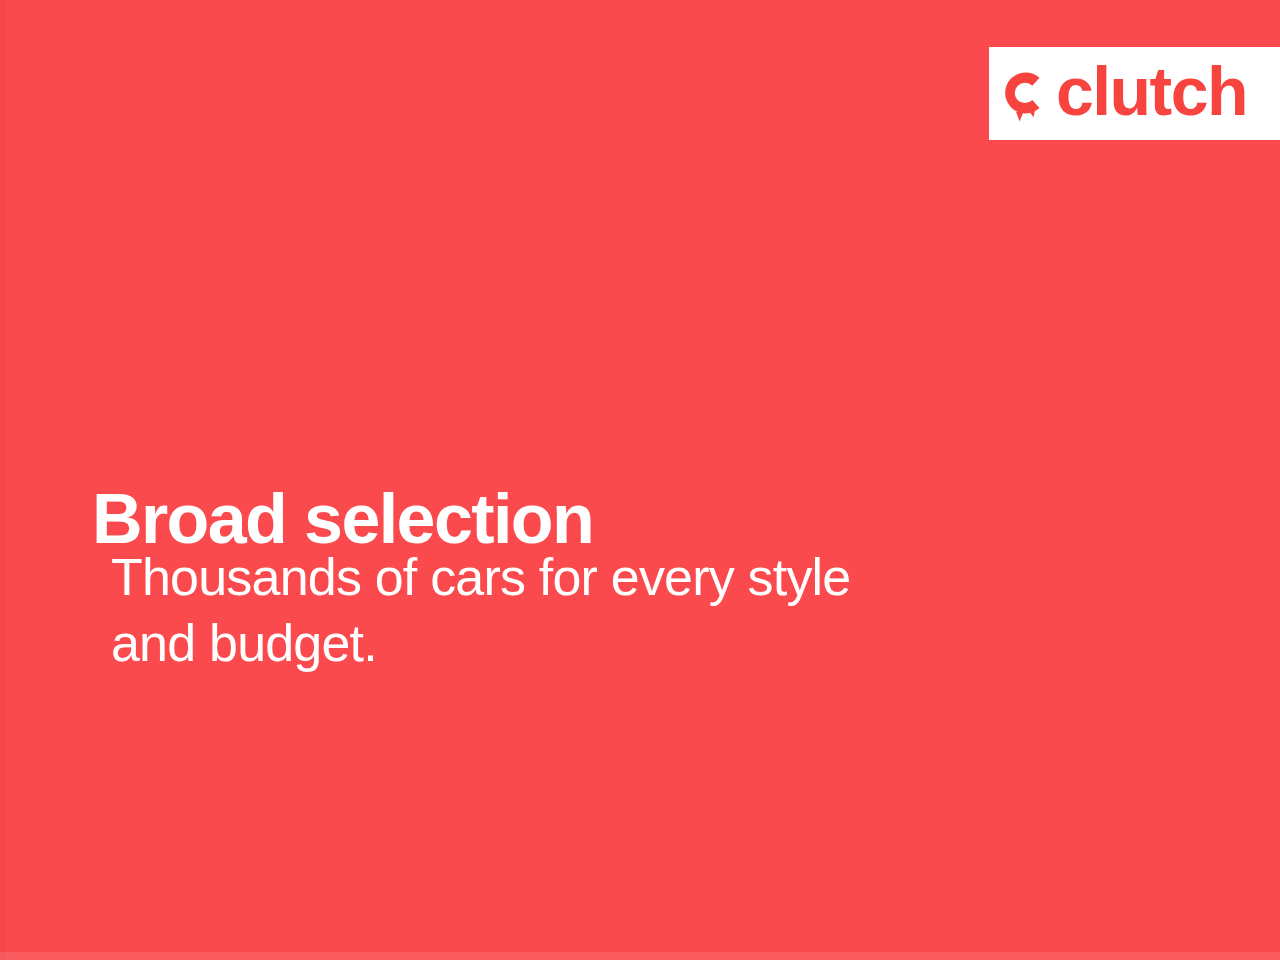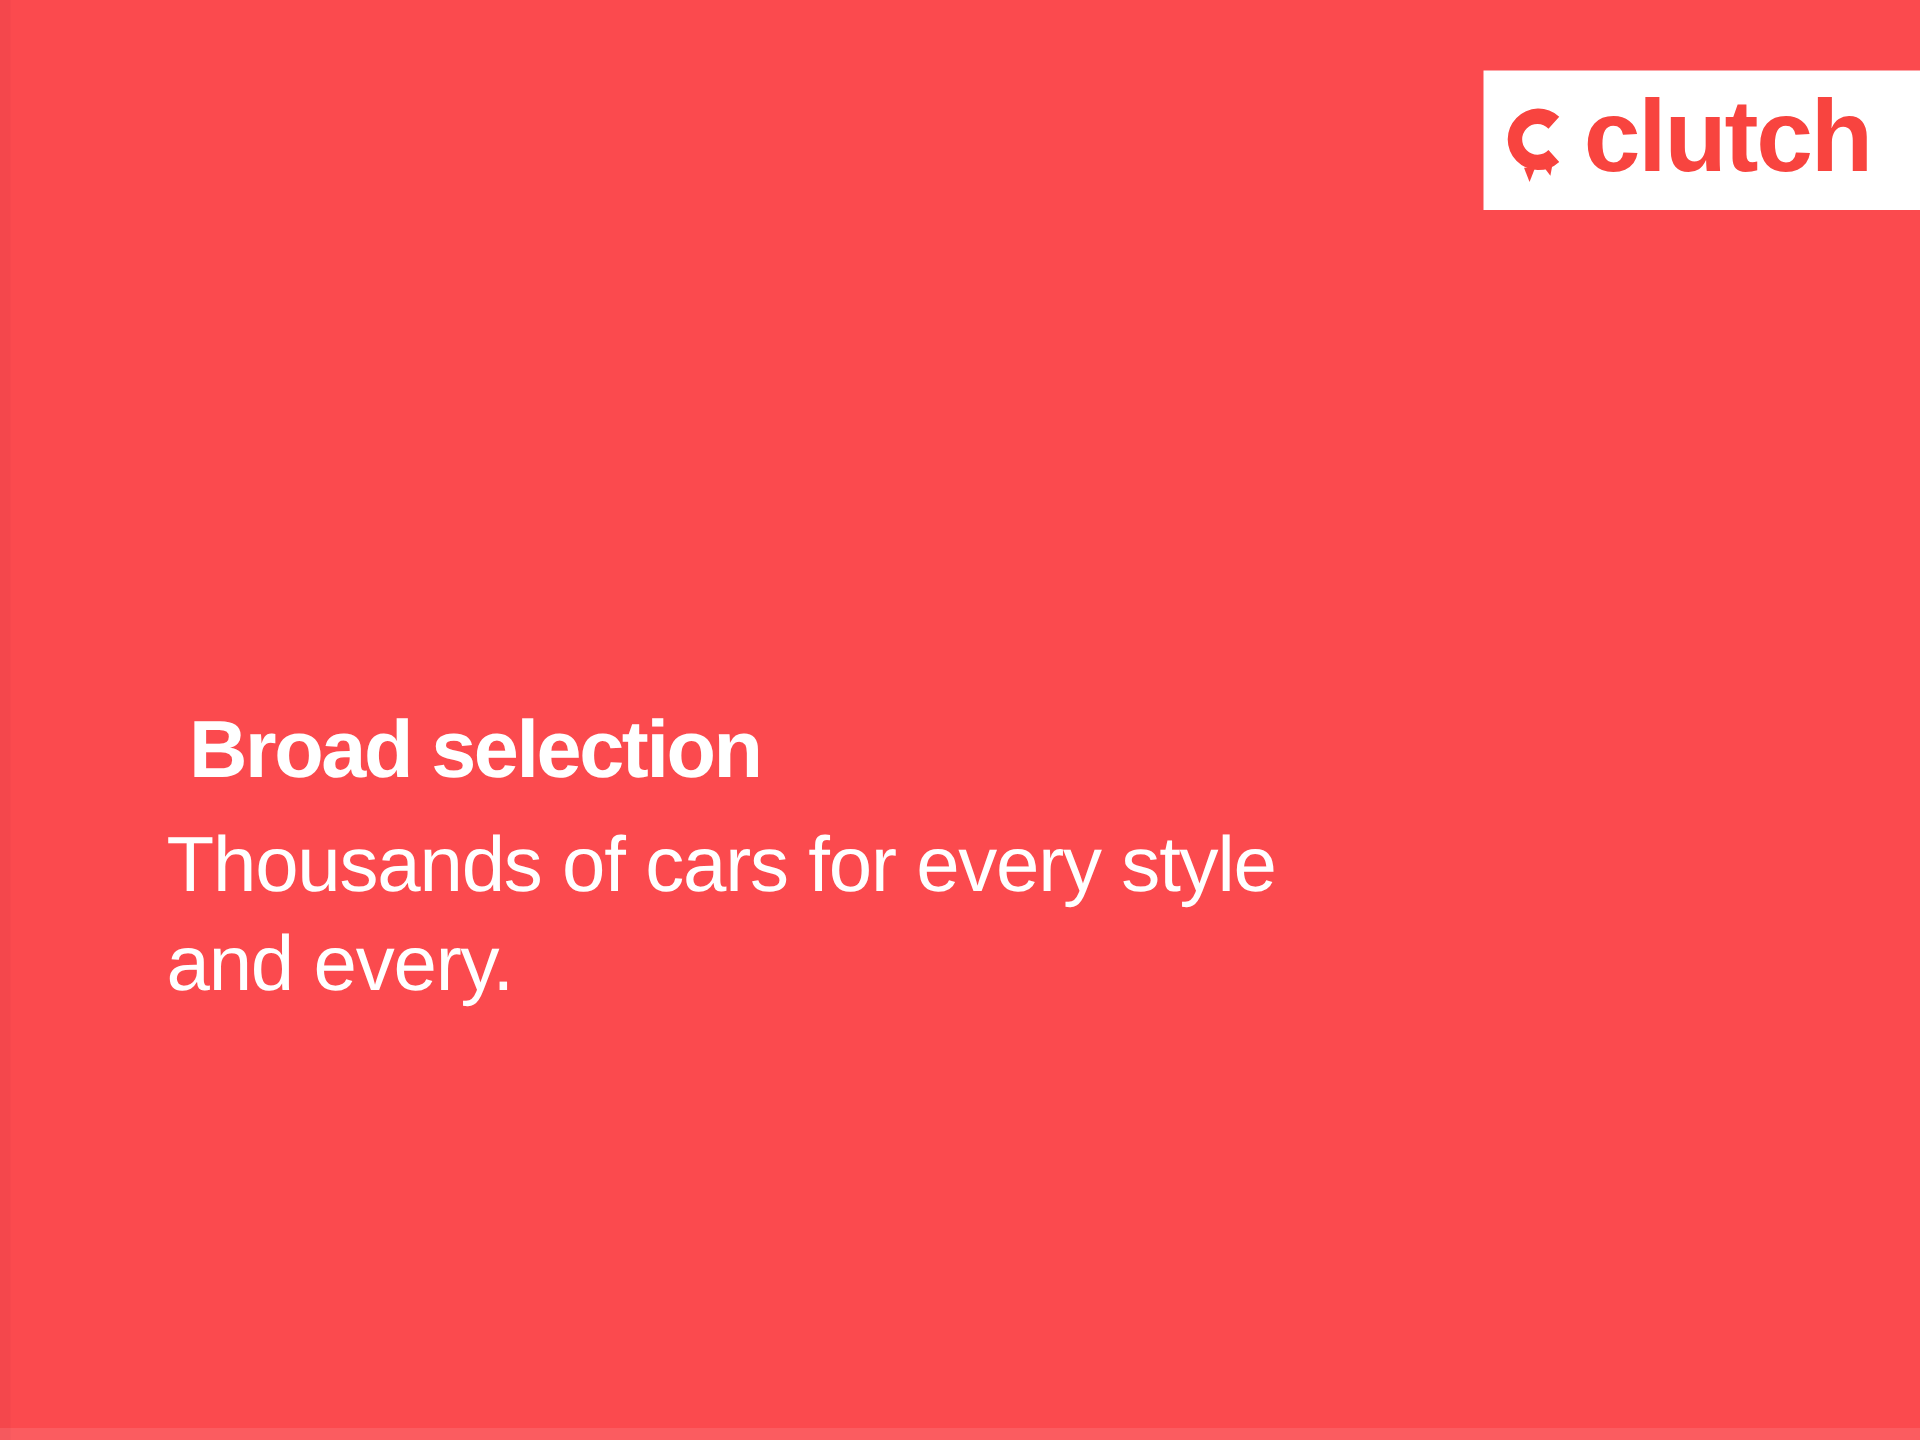--- a/index.html
+++ b/index.html
@@ -87,27 +87,26 @@
     line-height: 1.18;
     color: #FFFFFF;
     letter-spacing: -0.6px;
     white-space: nowrap;
   }
 
   #headline {
     position: absolute;
     left: 92px;
     top: 436px;
-    font-size: 54px;
+    font-size: 70px;
     font-weight: 700;
     line-height: 1.05;
     color: #FFFFFF;
     letter-spacing: -1.6px;
     white-space: nowrap;
-    margin-left: 34px;
   }
 
   #subhead {
     position: absolute;
     left: 92px;
     top: 545px;
     width: 980px;
     font-size: 52px;
     font-weight: 400;
     line-height: 1.26;
@@ -139,16 +138,16 @@
       </svg>
       <span id="logo-wordmark">clutch</span>
     </div>
   </div>
 
 
   <h1 id="headline">Broad selection</h1>
 
   <div id="subhead">
     <span class="sub-line">Thousands of cars for every style</span>
-    <span class="sub-line">and every.</span>
+    <span class="sub-line">and budget.</span>
   </div>
 
 </div>
 
 </body></html>

